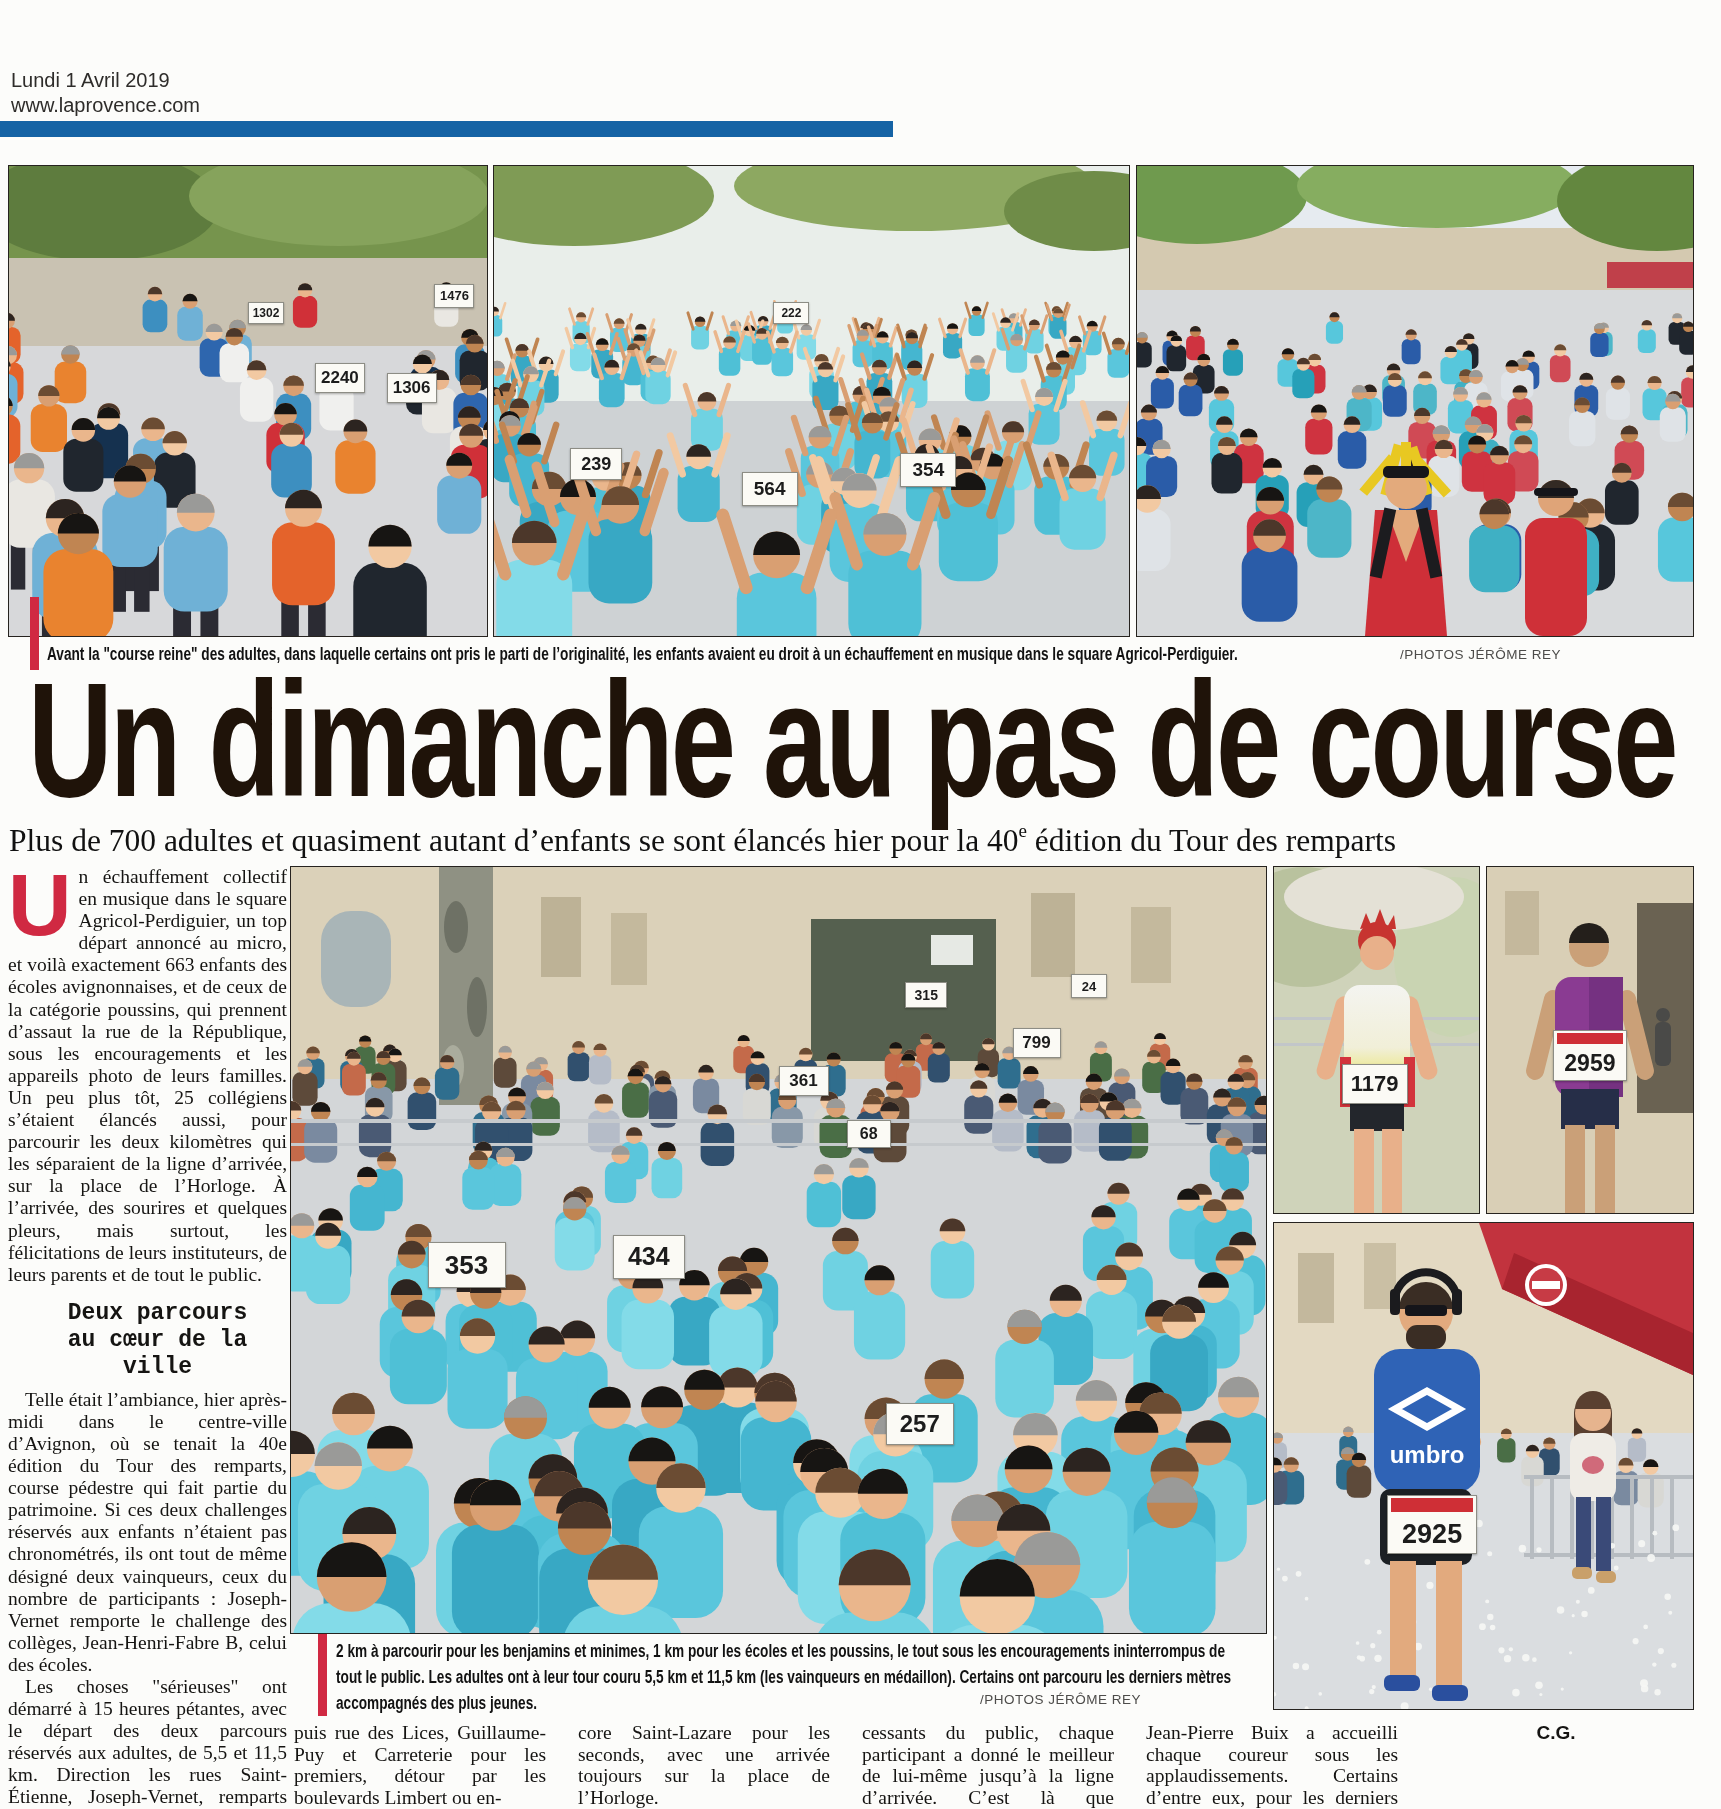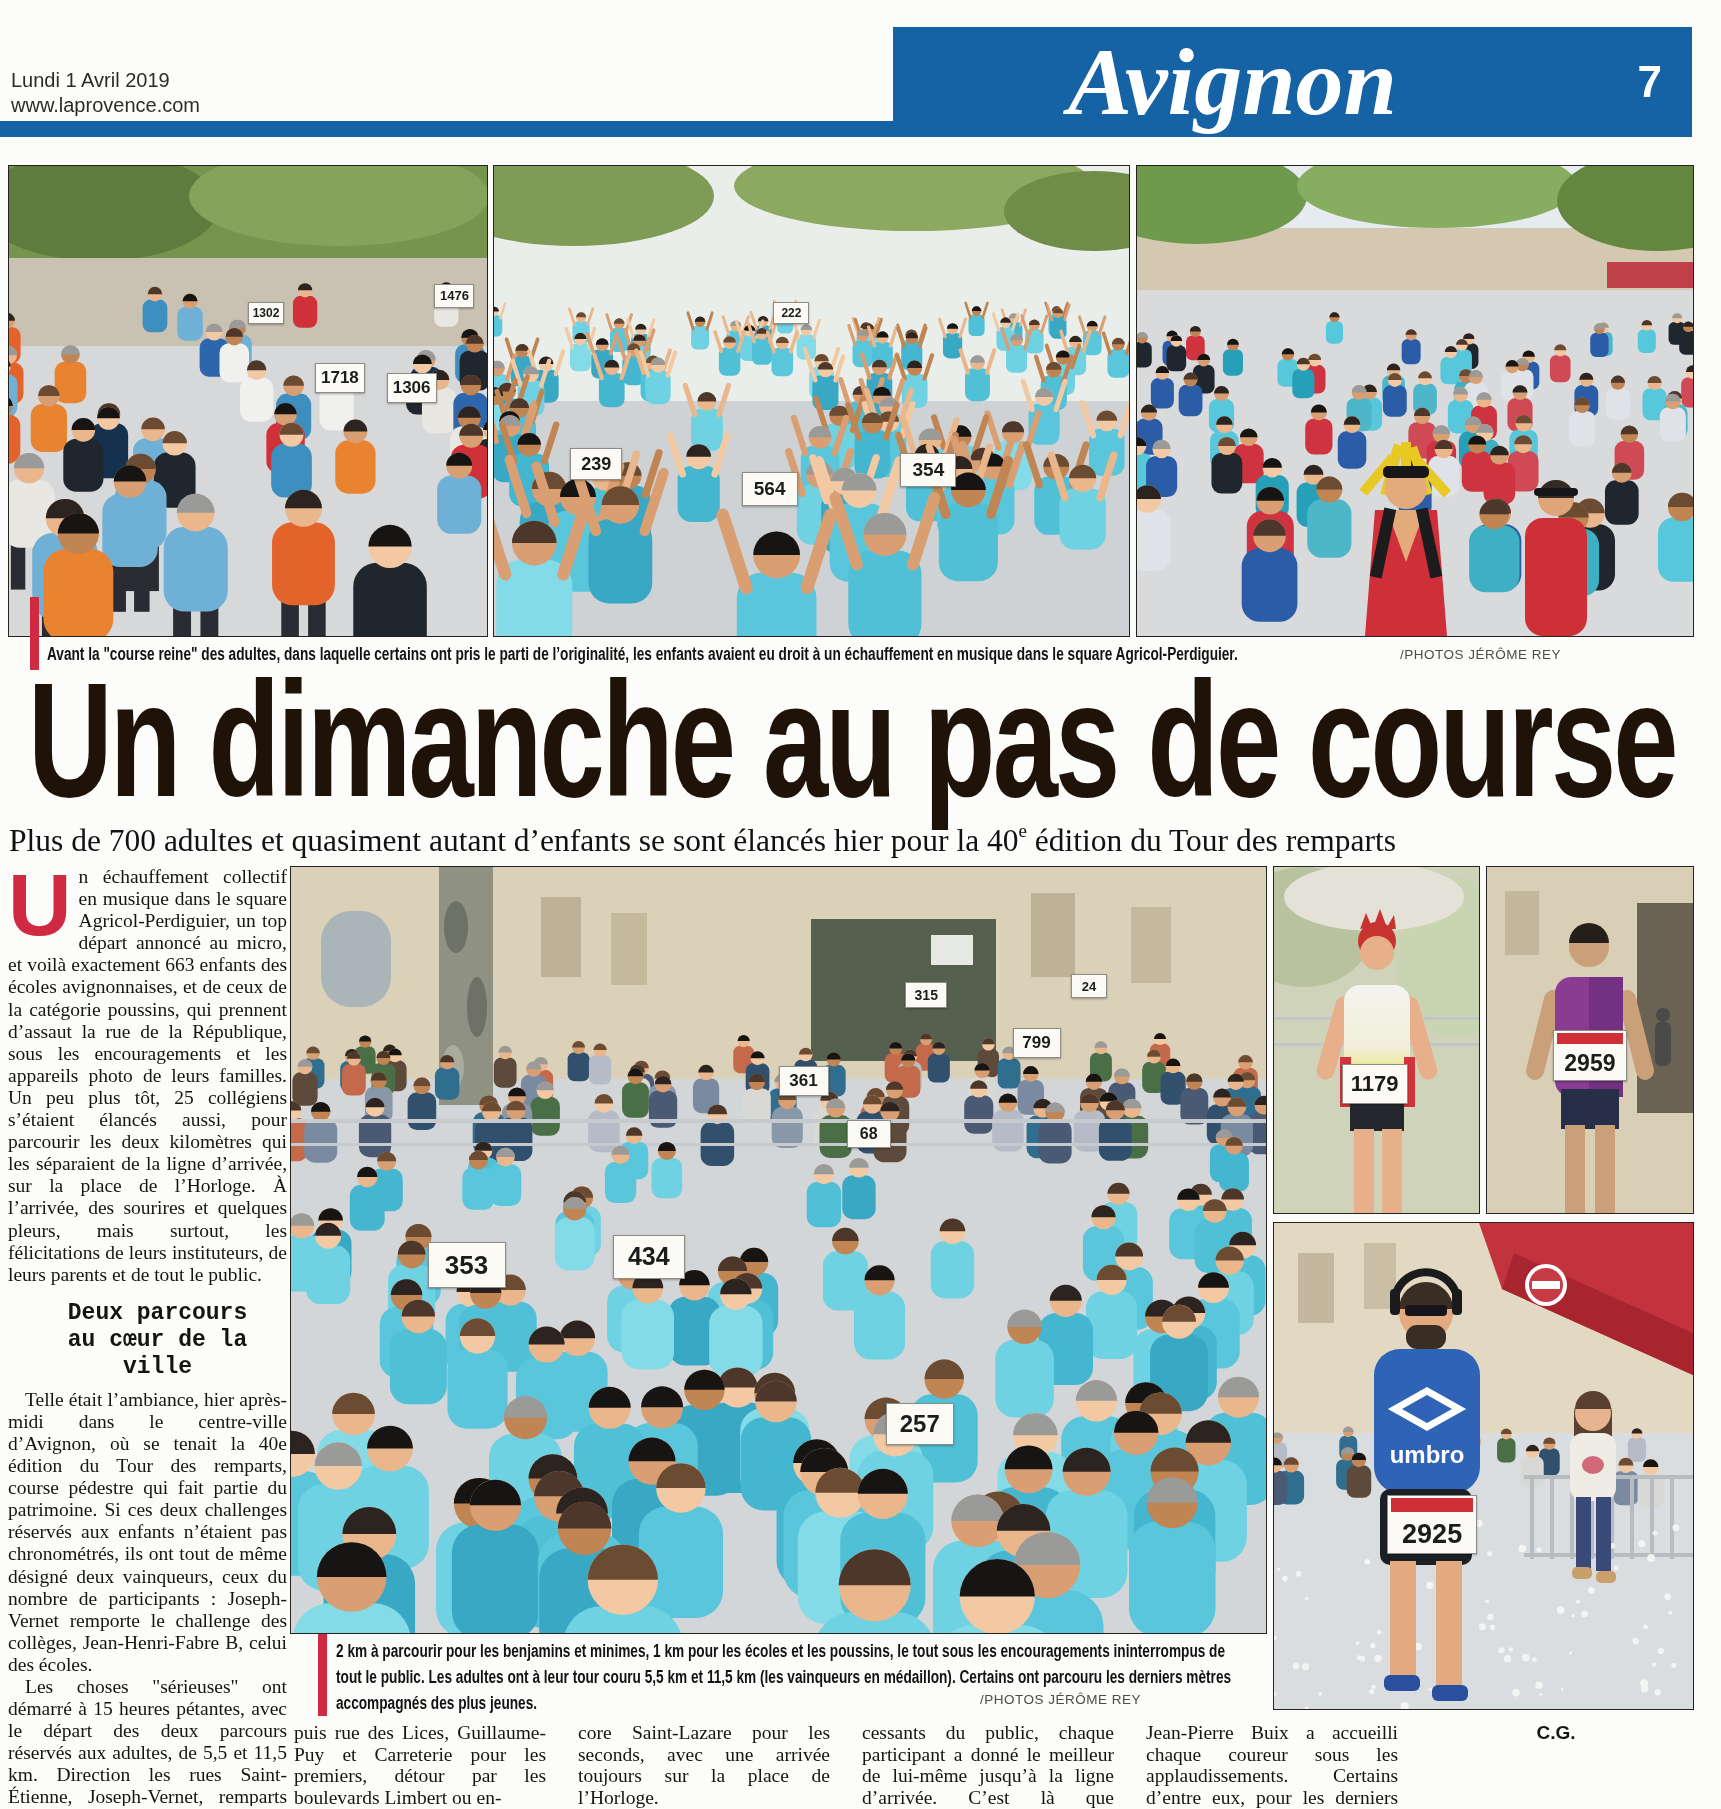--- a/index.html
+++ b/index.html
@@ -64,24 +64,20 @@
 </head>
 <body>
 
 <div id="page">
 
   <div id="dateblock">
     <div>Lundi 1 Avril 2019</div>
     <div>www.laprovence.com</div>
   </div>
   <div id="thinbar"></div>
-  <div id="mastbox">
-    <div id="mast-title">Avignon</div>
-    <div id="pagenum">7</div>
-  </div>
 
   <div class="photo" style="left:8px;top:165px;width:478px;height:470px">
     <svg viewBox="0 0 478 470">
       <rect x="0" y="0" width="478" height="470" fill="#d7d8da"></rect>
       <rect x="0" y="0" width="478" height="96" fill="#76944d"></rect>
       <ellipse cx="90" cy="40" rx="120" ry="55" fill="#5e7c3e"></ellipse>
       <ellipse cx="330" cy="30" rx="150" ry="50" fill="#86a35c"></ellipse>
       <rect x="0" y="92" width="478" height="88" fill="#c9c2b2"></rect>
       <g id="crowd-t1a">
           <rect x="425.2061541365954" y="128.70483223765848" width="24.18199771083053" height="32.005585205511" rx="7.823587494680466" fill="#e9e7e2"></rect>
@@ -227,21 +223,21 @@
           <rect x="386.4475331731129" y="479.9387725463783" width="20.54473410779365" height="73.52852206999833" fill="#2b2b33"></rect>
           <rect x="344.2767631623786" y="396.67853432005666" width="73.52852206999833" height="97.31716156323309" rx="23.788639493234758" fill="#20262e"></rect>
           <circle cx="381.04102419737774" cy="380.45900739285116" r="21.626035902940686" fill="#f2c9a2"></circle>
           <path d="M 359.4149882944371 380.45900739285116 A 21.626035902940686 21.626035902940686 0 0 1 402.6670601003184 380.45900739285116" fill="#171513"></path>
         </g>
     </svg>
     <div class="bib" style="left:50%;top:29%;width:34px;height:20px;font-size:12px">
         <span>1302</span>
       </div>
     <div class="bib" style="left:64%;top:42%;width:48px;height:28px;font-size:17px">
-        <span>1718</span>
+        <span>2240</span>
       </div>
     <div class="bib" style="left:79%;top:44%;width:48px;height:28px;font-size:17px">
         <span>1306</span>
       </div>
     <div class="bib" style="left:89%;top:25%;width:38px;height:22px;font-size:13px">
         <span>1476</span>
       </div>
   </div>
 
   <div class="photo" style="left:493px;top:165px;width:635px;height:470px">

